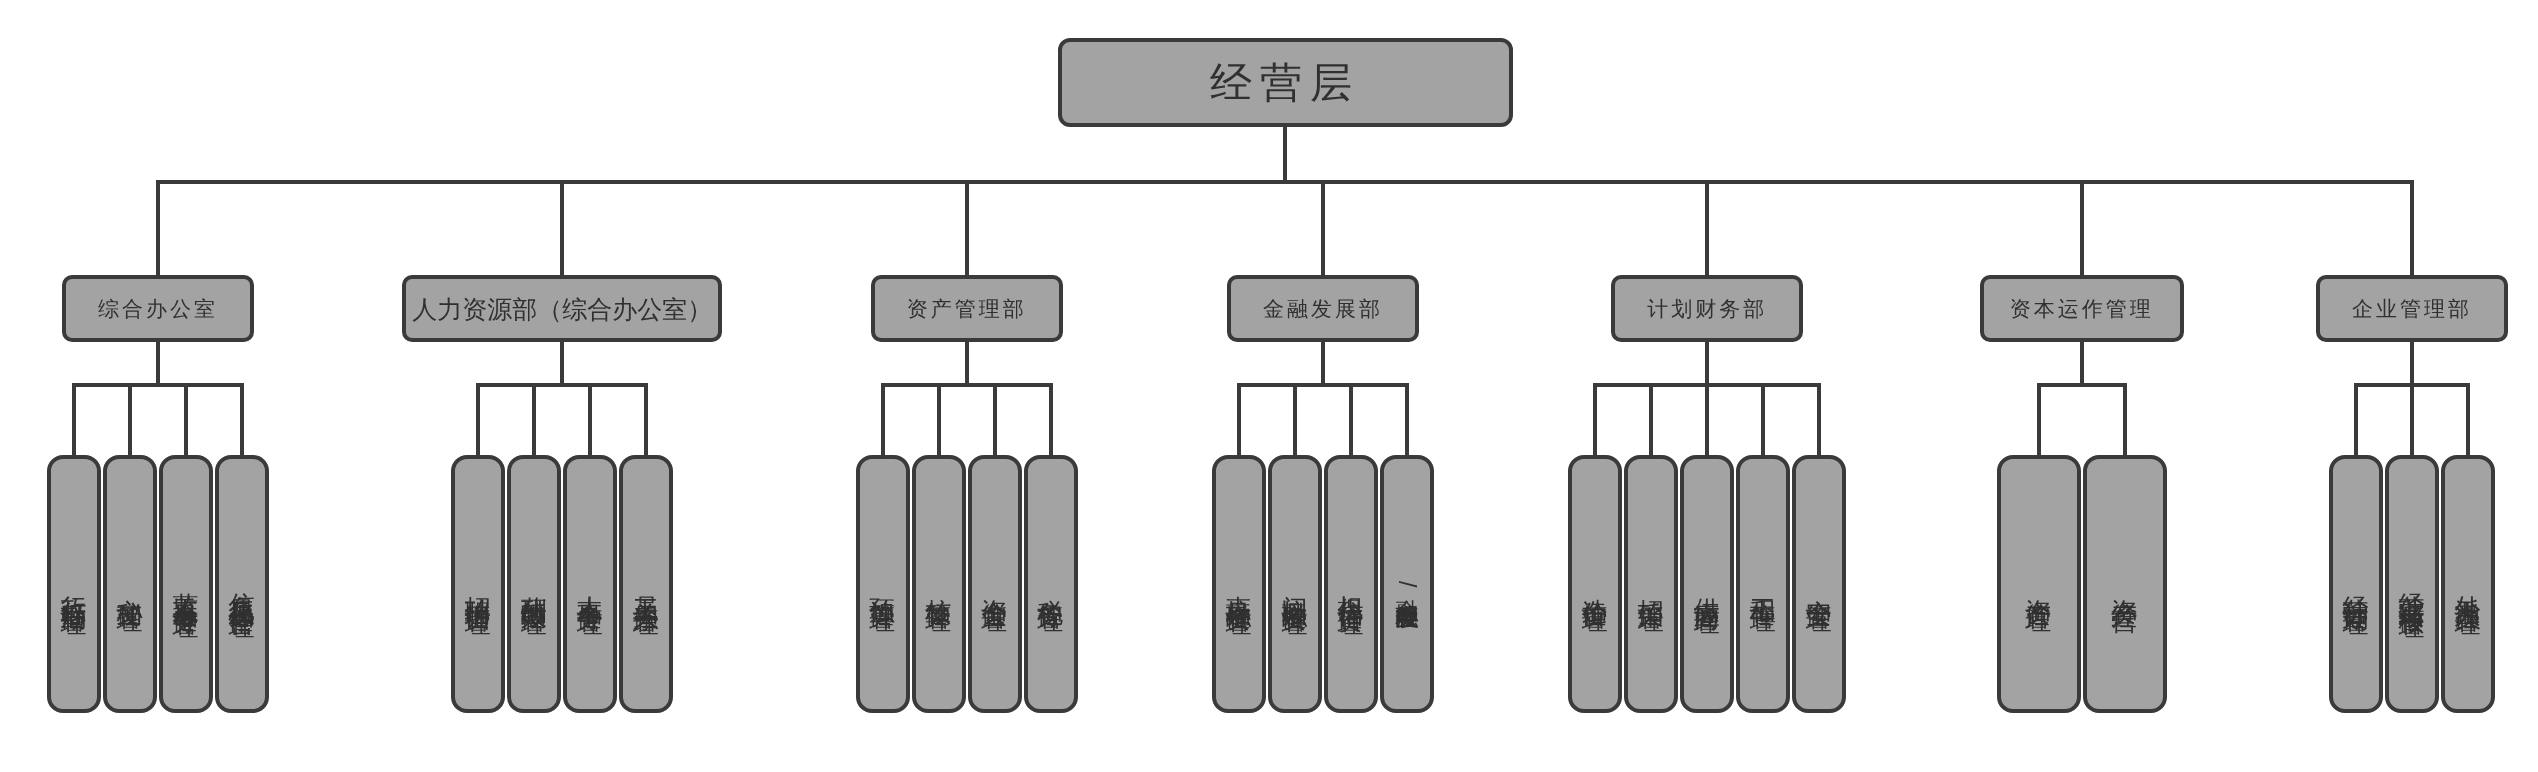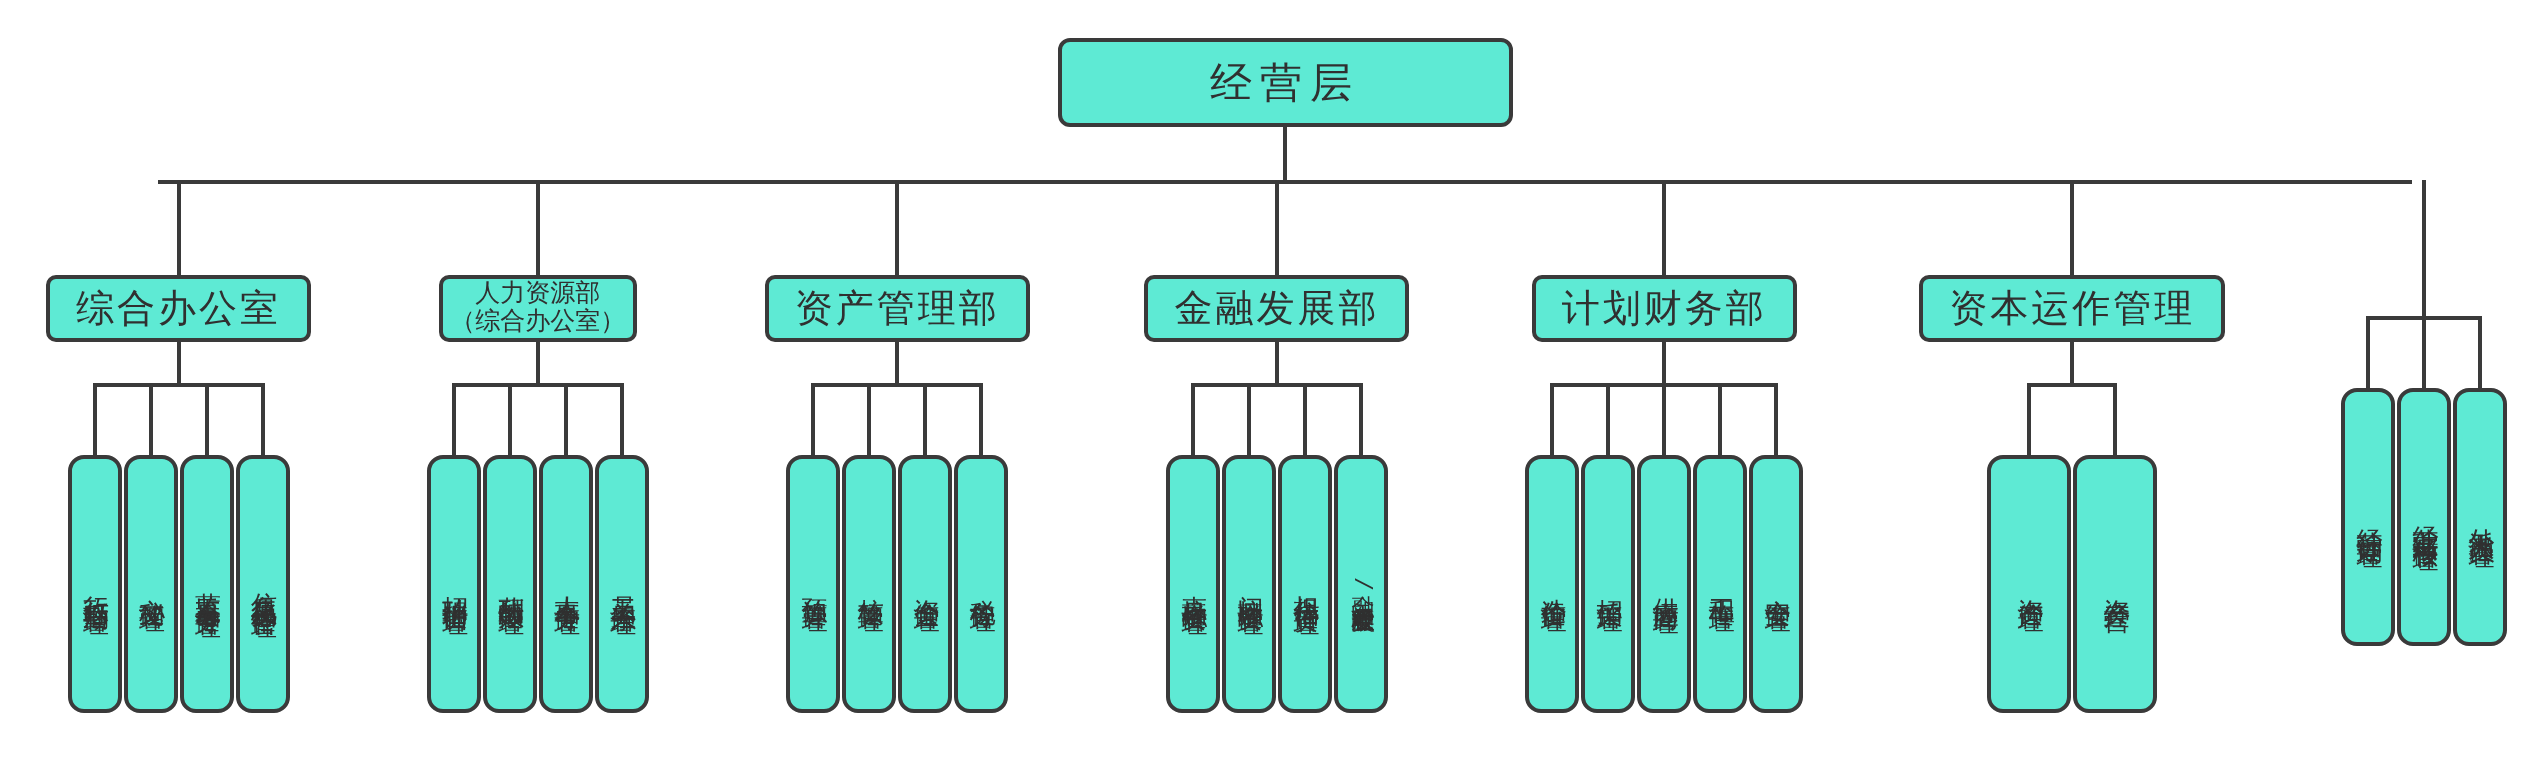--- a/index.html
+++ b/index.html
@@ -9,27 +9,26 @@
     color: #303030;
     overflow: hidden;
   }
   .chart {
     position: relative;
     width: 2538px;
     height: 772px;
     padding: 38px 30px 0 46px;
   }
   .box {
-    background: #5eead4;
+    background: #a3a3a3;
     border: 4px solid #3a3a3a;
     display: flex;
     align-items: center;
     justify-content: center;
     text-align: center;
-    font-family: Liberation Mono, monospace;
   }
   
   .root {
     width: 455px;
     height: 89px;
     margin: 0 auto;
     border-radius: 12px;
     font-size: 42px;
     letter-spacing: 8px;
   }
@@ -59,26 +58,26 @@
   .top-connect {
     width: 4px;
     height: 95px;
     background: #3a3a3a;
   }
   .dept {
     min-width: 192px;
     height: 67px;
     padding: 0 26px;
     border-radius: 10px;
-    font-size: 38px;
+    font-size: 21px;
     letter-spacing: 3px;
     white-space: nowrap;
   }
   .dept.two-line {
-    flex-direction: column;
+    flex-direction: row;
     min-width: 198px;
     font-size: 25px;
     line-height: 1.12;
     letter-spacing: 0;
     padding: 3px 6px;
   }
   .dept-stem {
     width: 4px;
     height: 41px;
     background: #3a3a3a;
@@ -305,20 +304,23 @@
           </div>
           <div class="child-wrap">
             <div class="box child wide">
               <span class="vtext">资产经营</span>
             </div>
           </div>
         </div>
       </div>
       <div class="group">
         <div class="top-connect"></div>
+        <div class="box dept">
+          <span>企业管理部</span>
+        </div>
         <div class="dept-stem"></div>
         <div class="children">
           <div class="child-wrap">
             <div class="box child">
               <span class="vtext">经营计划管理</span>
             </div>
           </div>
           <div class="child-wrap">
             <div class="box child">
               <span class="vtext">经营业绩考核管理</span>

